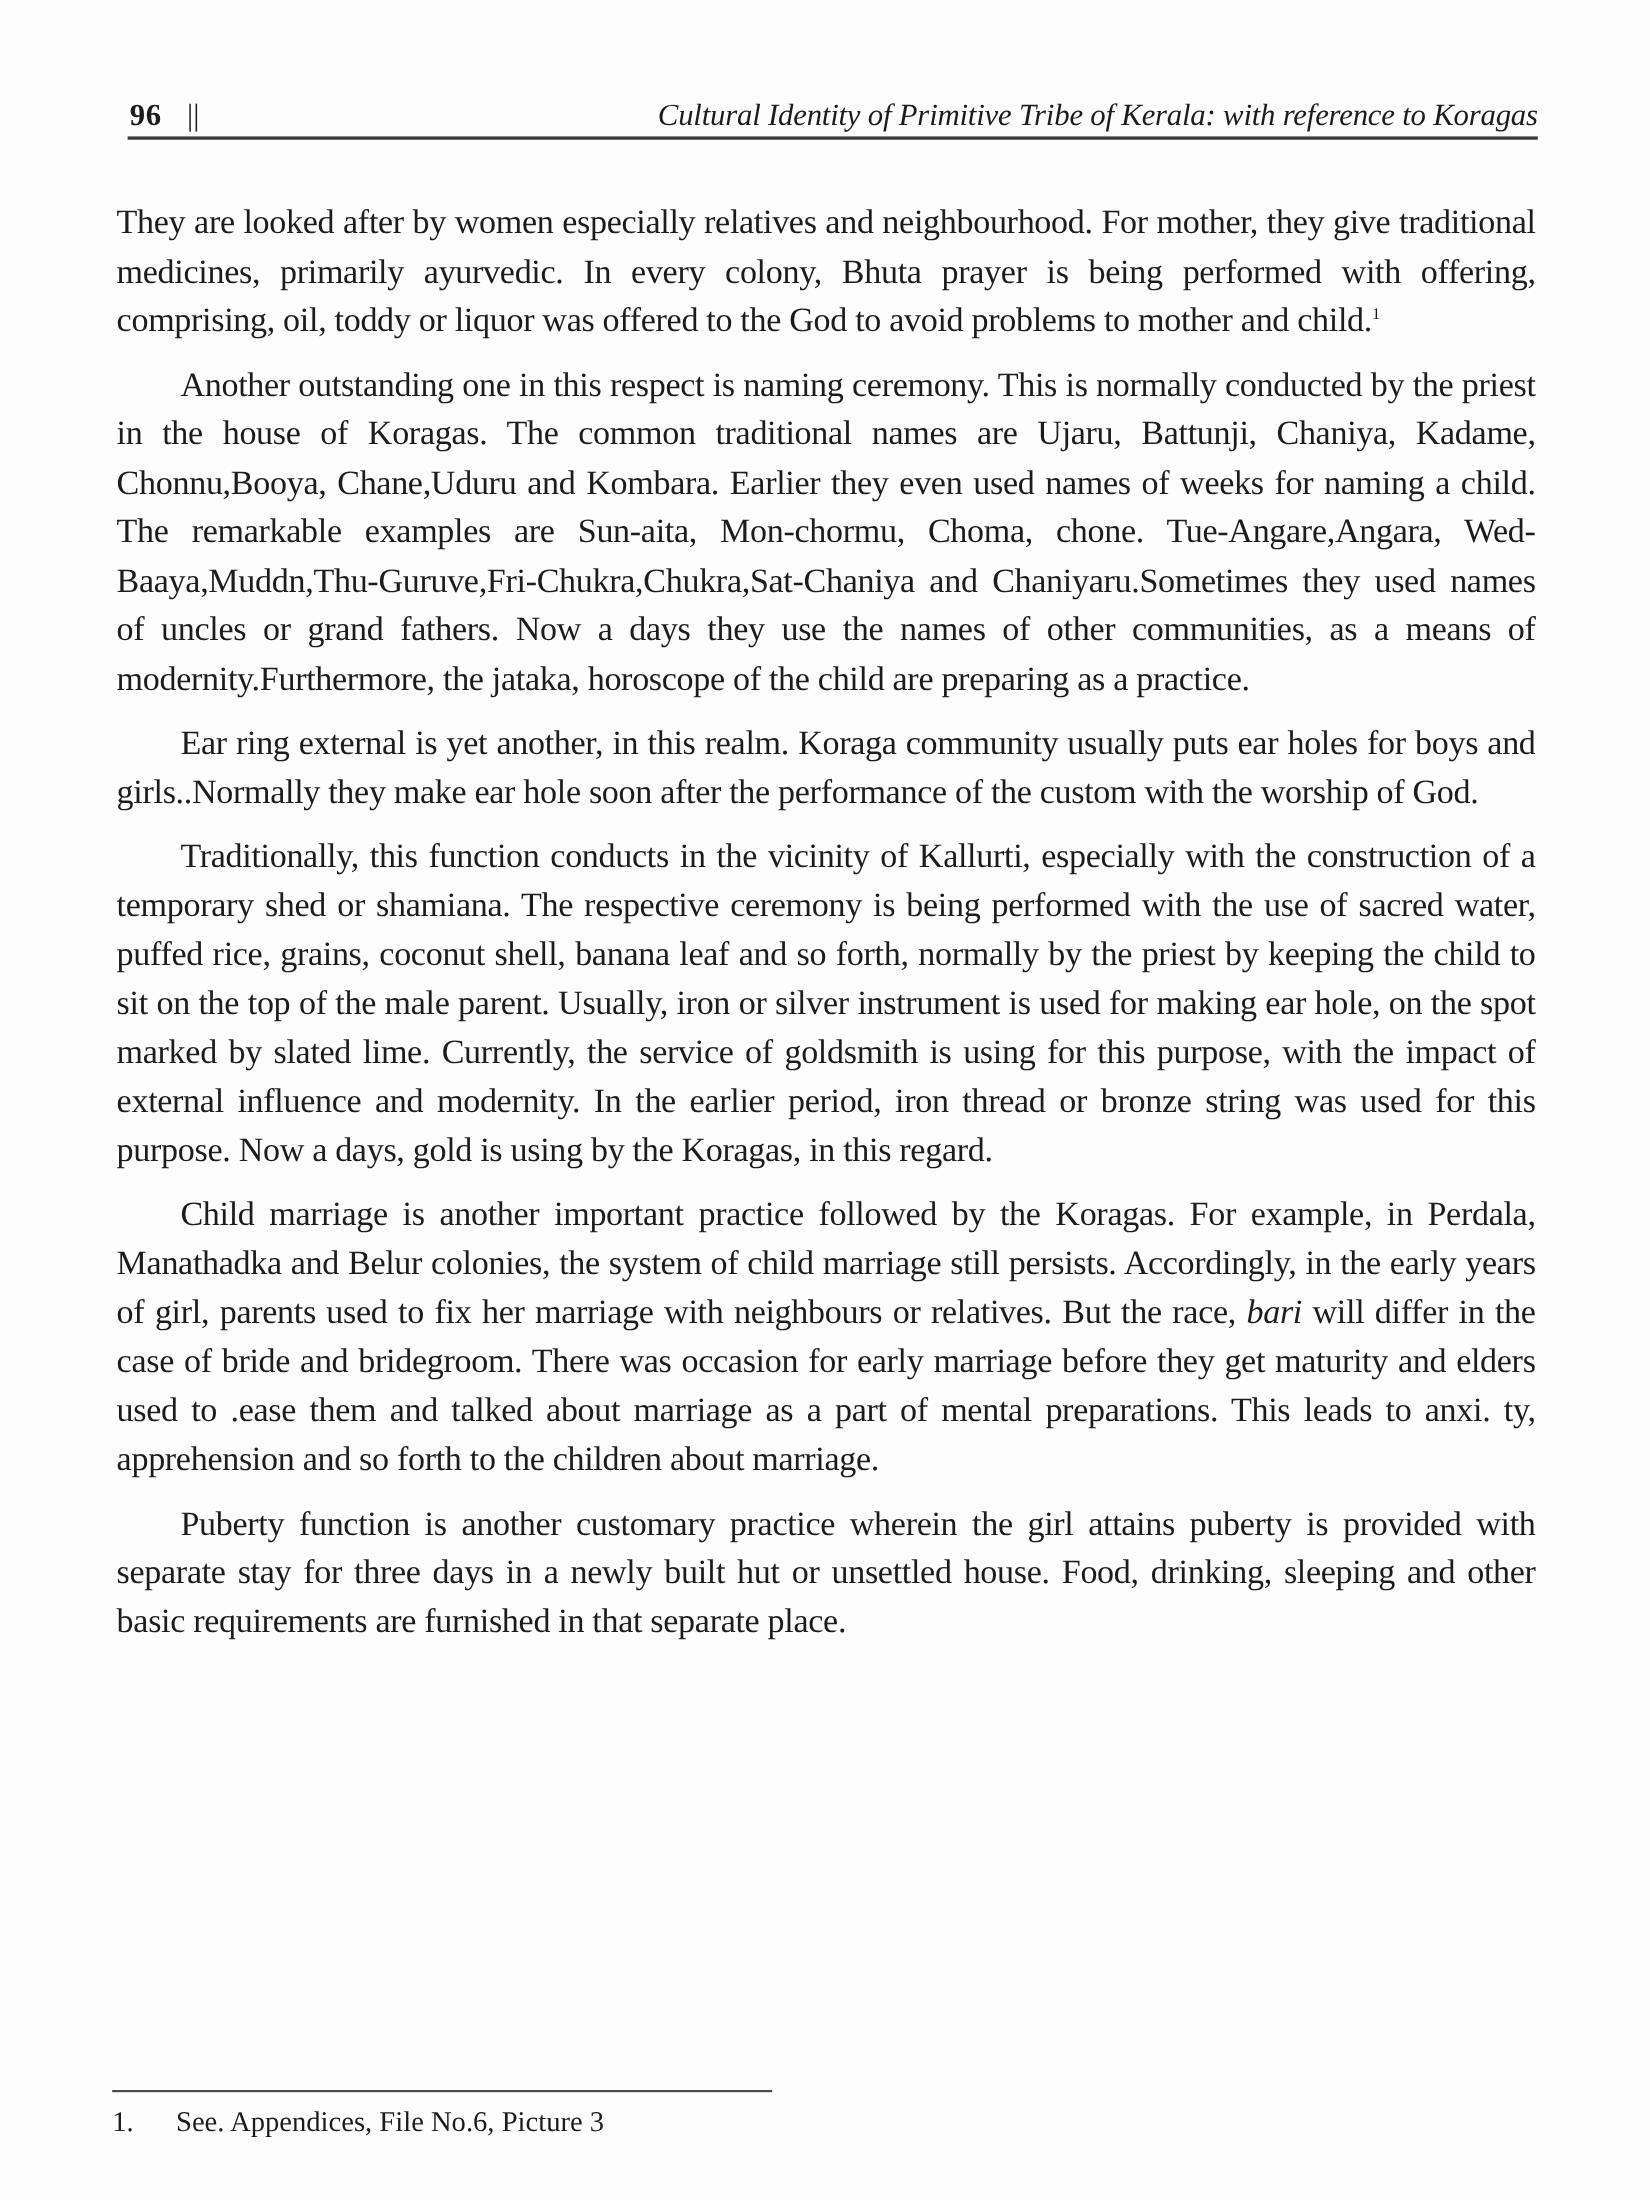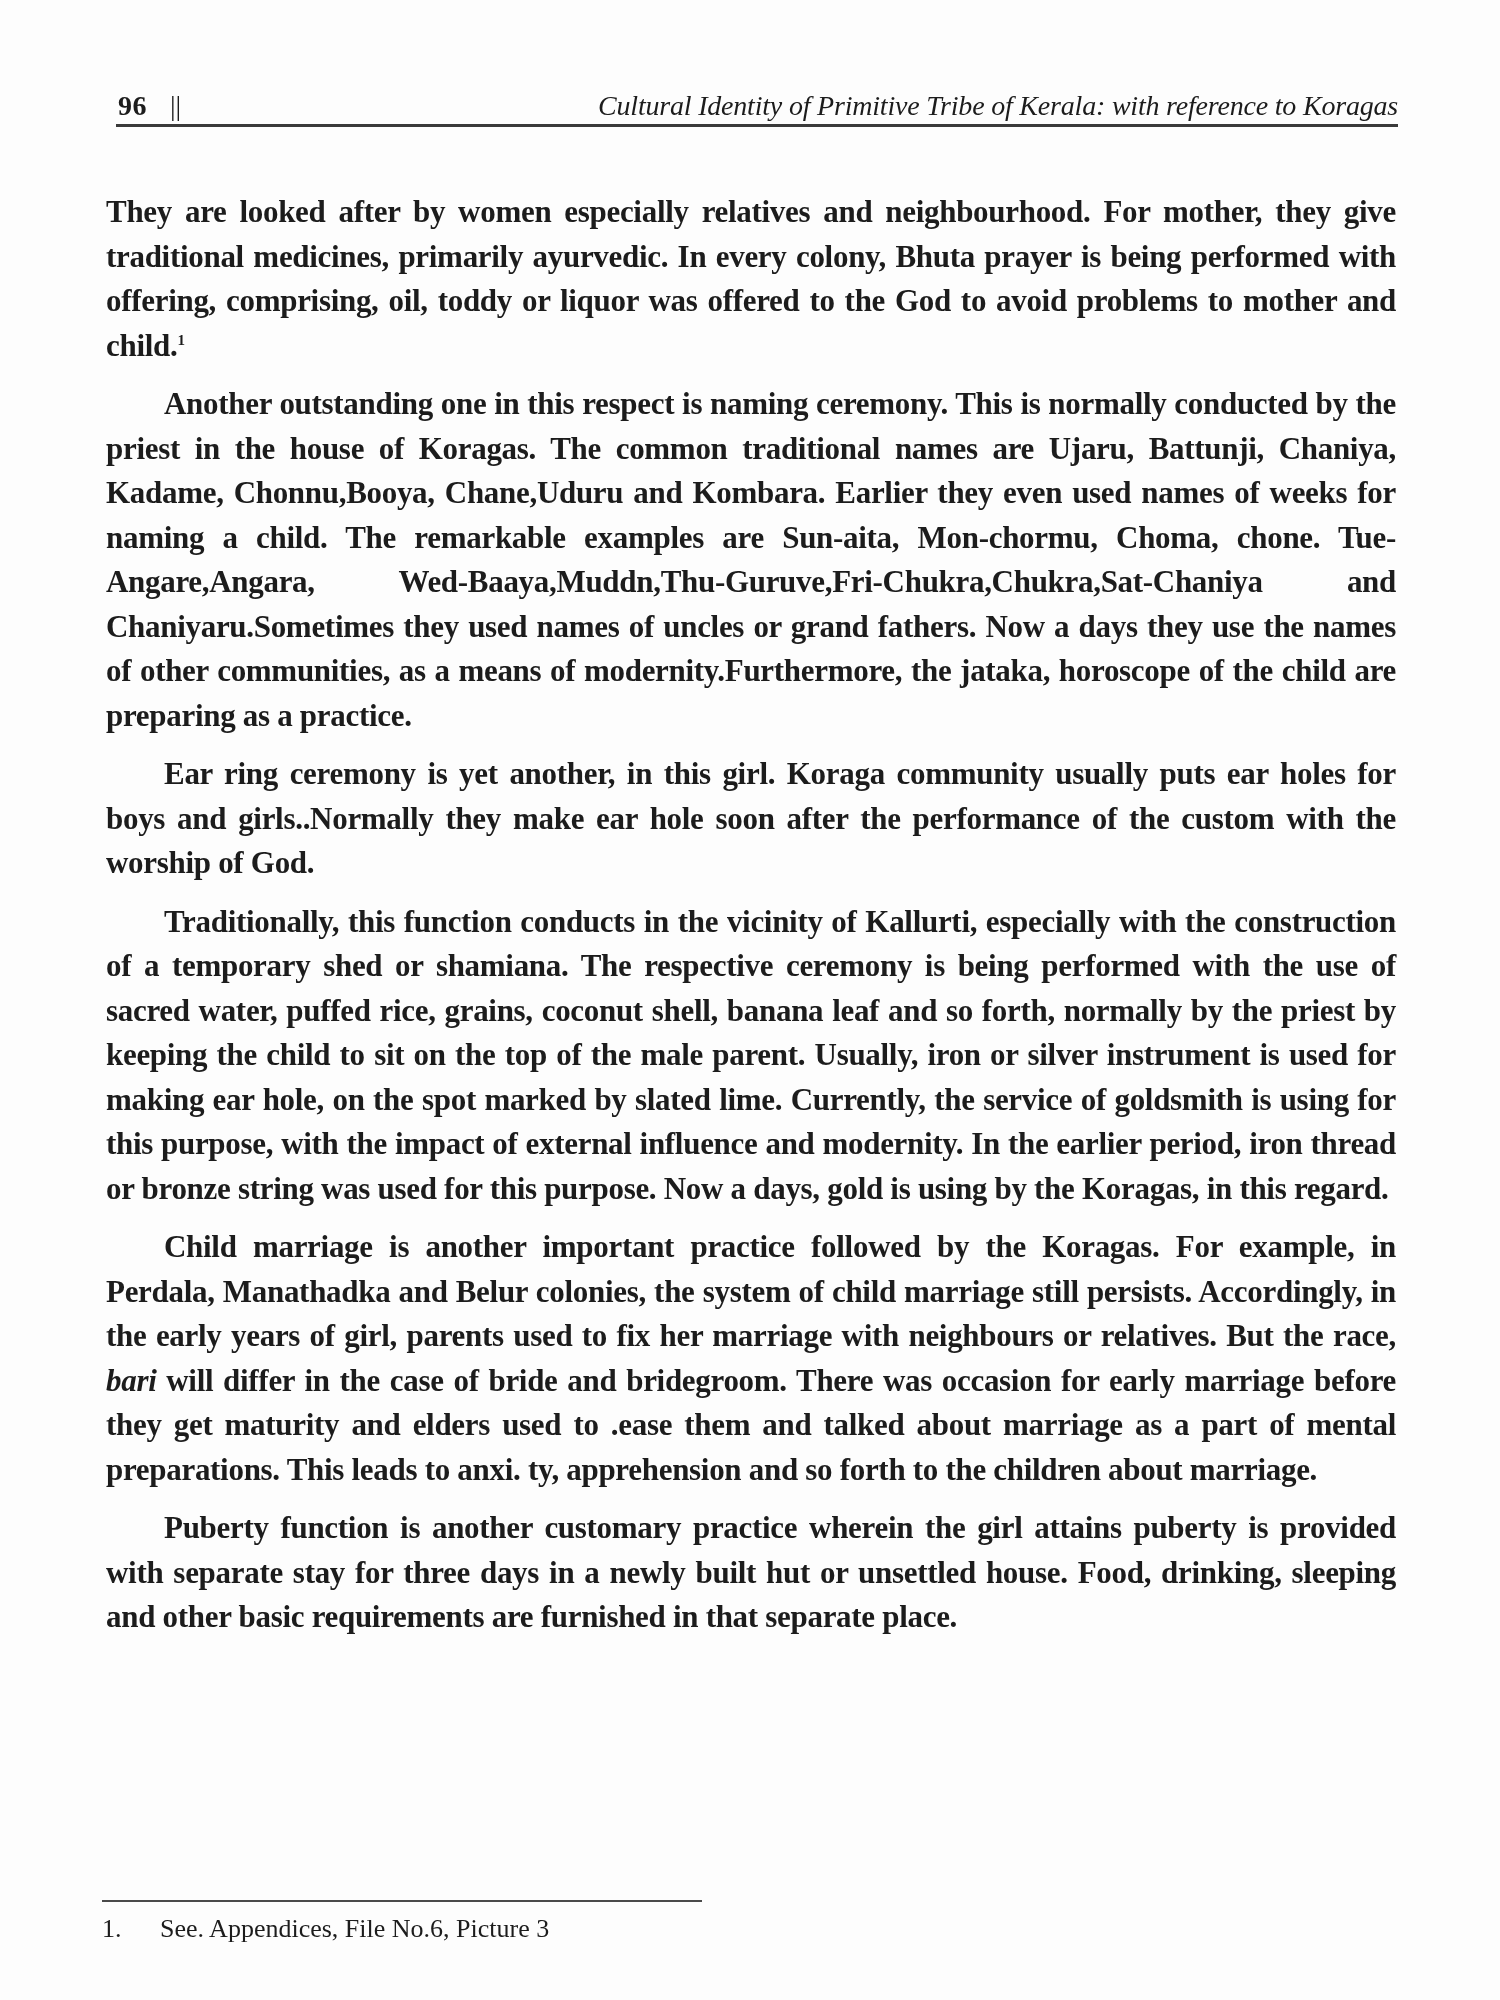--- a/index.html
+++ b/index.html
@@ -60,27 +60,26 @@
       height: 3px;
       background: #3a3a3a;
     }
     .body-text {
       position: absolute;
       left: 106px;
       top: 178px;
       width: 1290px;
     }
     .para {
-      margin: 12px 0 14px 0;
+      margin: 2px 0 14px 0;
       font-size: 31px;
       line-height: 44.5px;
       text-align: justify;
       letter-spacing: -0.3px;
       word-spacing: 0px;
-      font-weight: bold;
     }
     .para.indent {
       text-indent: 58px;
     }
     .para sup {
       font-size: 15px;
       vertical-align: super;
       line-height: 0;
     }
     .para em {
@@ -117,21 +116,21 @@
     <span class="header-separator">||</span>
     <span class="running-title">Cultural Identity of Primitive Tribe of Kerala: with reference to Koragas</span>
   </div>
   <div class="header-rule"></div>
 
   <div class="body-text">
     <p class="para"><span>They are looked after by women especially relatives and neighbourhood. For mother, they give traditional medicines, primarily ayurvedic. In every colony, Bhuta prayer is being performed with offering, comprising, oil, toddy or liquor was offered to the God to avoid problems to mother and child.</span><sup>1</sup></p>
 
     <p class="para indent"><span>Another outstanding one in this respect is naming ceremony. This is normally conducted by the priest in the house of Koragas. The common traditional names are Ujaru, Battunji, Chaniya, Kadame, Chonnu,Booya, Chane,Uduru and Kombara. Earlier they even used names of weeks for naming a child. The remarkable examples are Sun-aita, Mon-chormu, Choma, chone. Tue-Angare,Angara, Wed-Baaya,Muddn,Thu-Guruve,Fri-Chukra,Chukra,Sat-Chaniya and Chaniyaru.Sometimes they used names of uncles or grand fathers. Now a days they use the names of other communities, as a means of modernity.Furthermore, the jataka, horoscope of the child are preparing as a practice.</span></p>
 
-    <p class="para indent"><span>Ear ring ceremony is yet another, in this girl. Koraga community usually puts ear holes for boys and girls..Normally they make ear hole soon after the performance of the custom with the worship of God.</span></p>
+    <p class="para indent"><span>Ear ring external is yet another, in this realm. Koraga community usually puts ear holes for boys and girls..Normally they make ear hole soon after the performance of the custom with the worship of God.</span></p>
 
     <p class="para indent"><span>Traditionally, this function conducts in the vicinity of Kallurti, especially with the construction of a temporary shed or shamiana. The respective ceremony is being performed with the use of sacred water, puffed rice, grains, coconut shell, banana leaf and so forth, normally by the priest by keeping the child to sit on the top of the male parent. Usually, iron or silver instrument is used for making ear hole, on the spot marked by slated lime. Currently, the service of goldsmith is using for this purpose, with the impact of external influence and modernity. In the earlier period, iron thread or bronze string was used for this purpose. Now a days, gold is using by the Koragas, in this regard.</span></p>
 
     <p class="para indent"><span>Child marriage is another important practice followed by the Koragas. For example, in Perdala, Manathadka and Belur colonies, the system of child marriage still persists. Accordingly, in the early years of girl, parents used to fix her marriage with neighbours or relatives. But the race, </span><em>bari</em><span> will differ in the case of bride and bridegroom. There was occasion for early marriage before they get maturity and elders used to .ease them and talked about marriage as a part of mental preparations. This leads to anxi. ty, apprehension and so forth to the children about marriage.</span></p>
 
     <p class="para indent"><span>Puberty function is another customary practice wherein the girl attains puberty is provided with separate stay for three days in a newly built hut or unsettled house. Food, drinking, sleeping and other basic requirements are furnished in that separate place.</span></p>
   </div>
 
   <div class="footnote-rule"></div>
   <div class="footnote">

